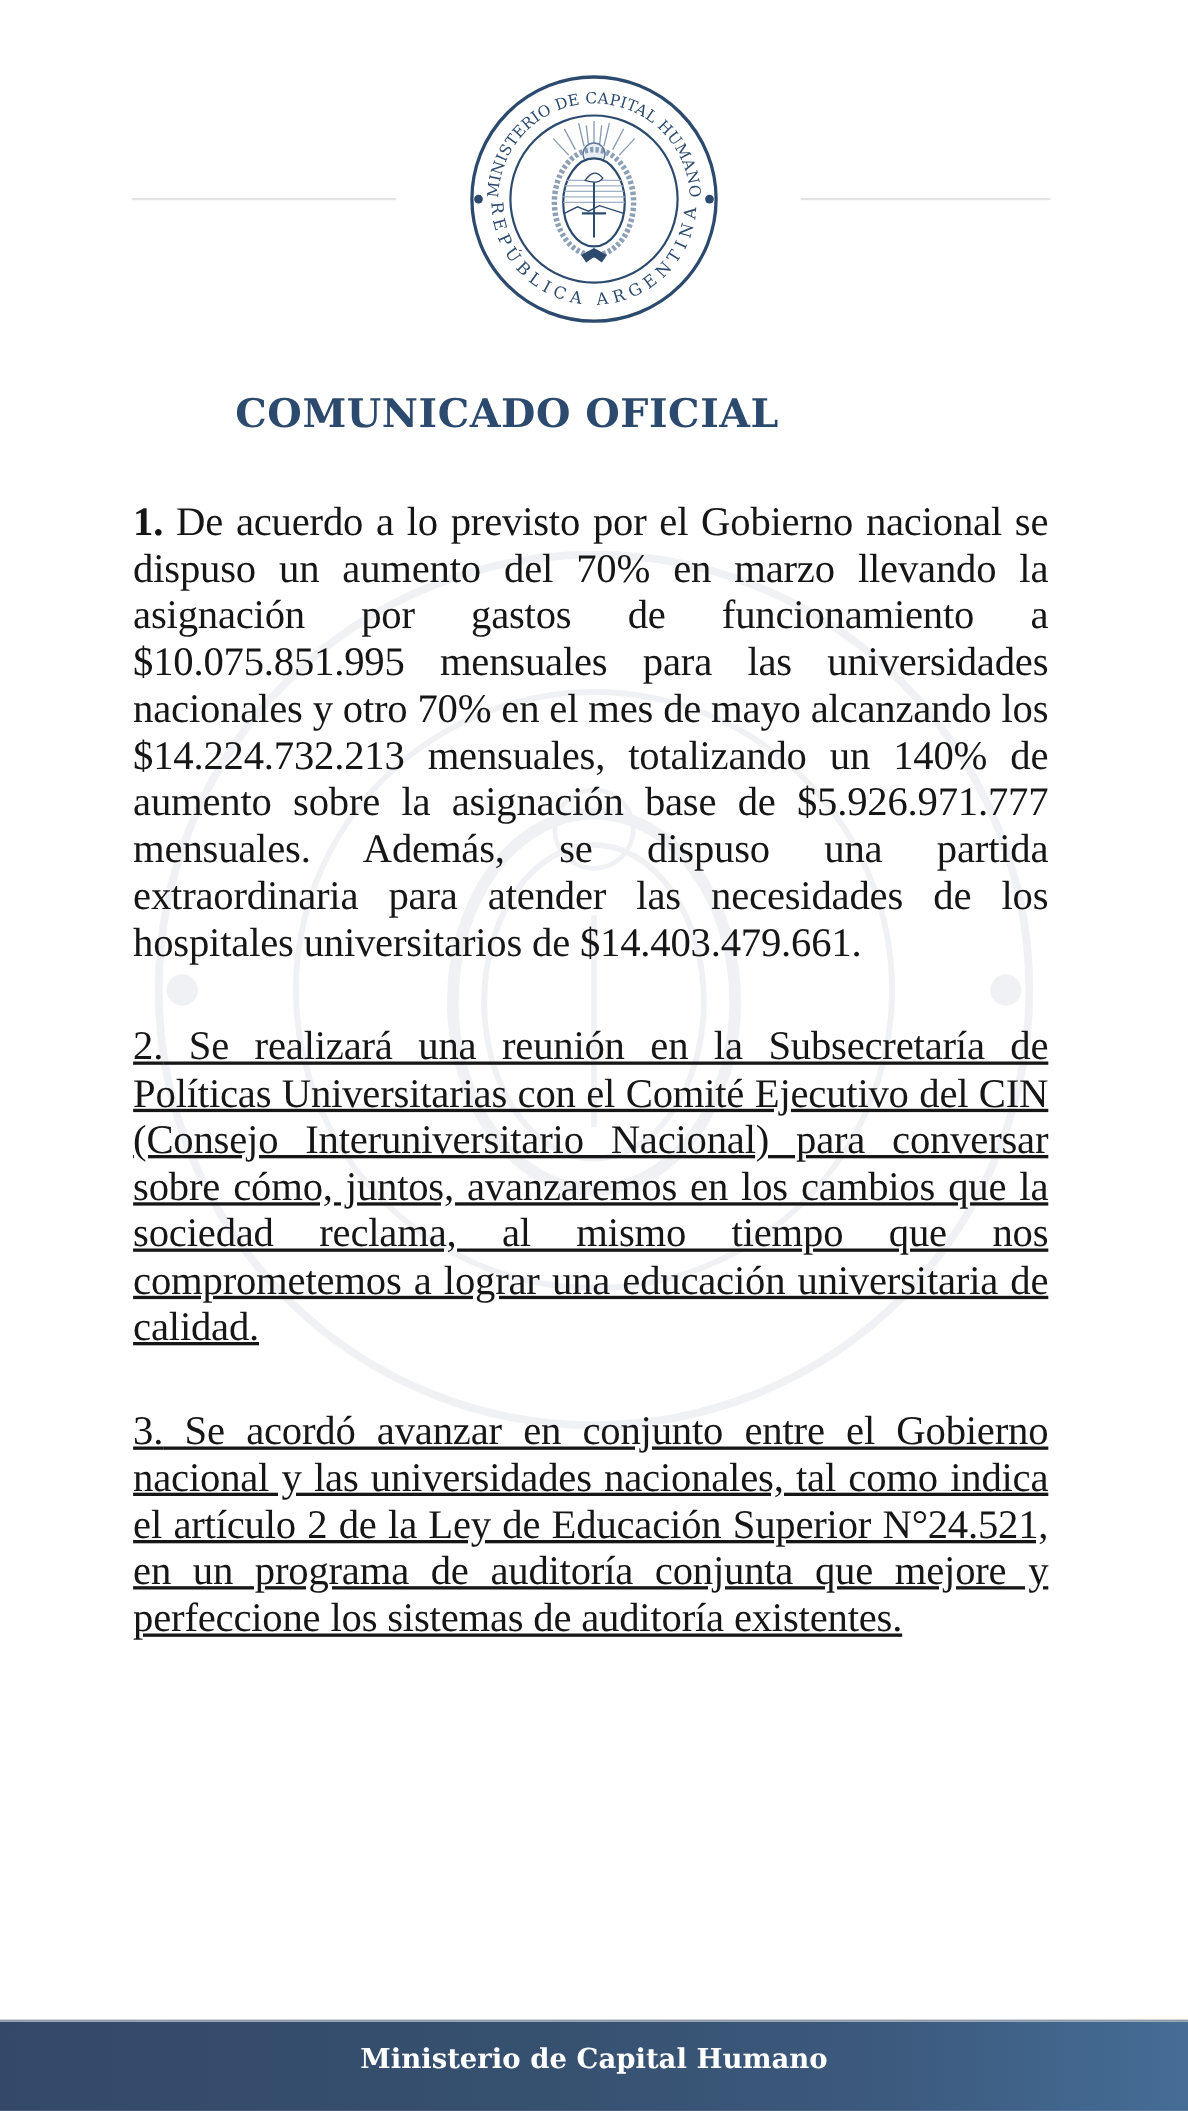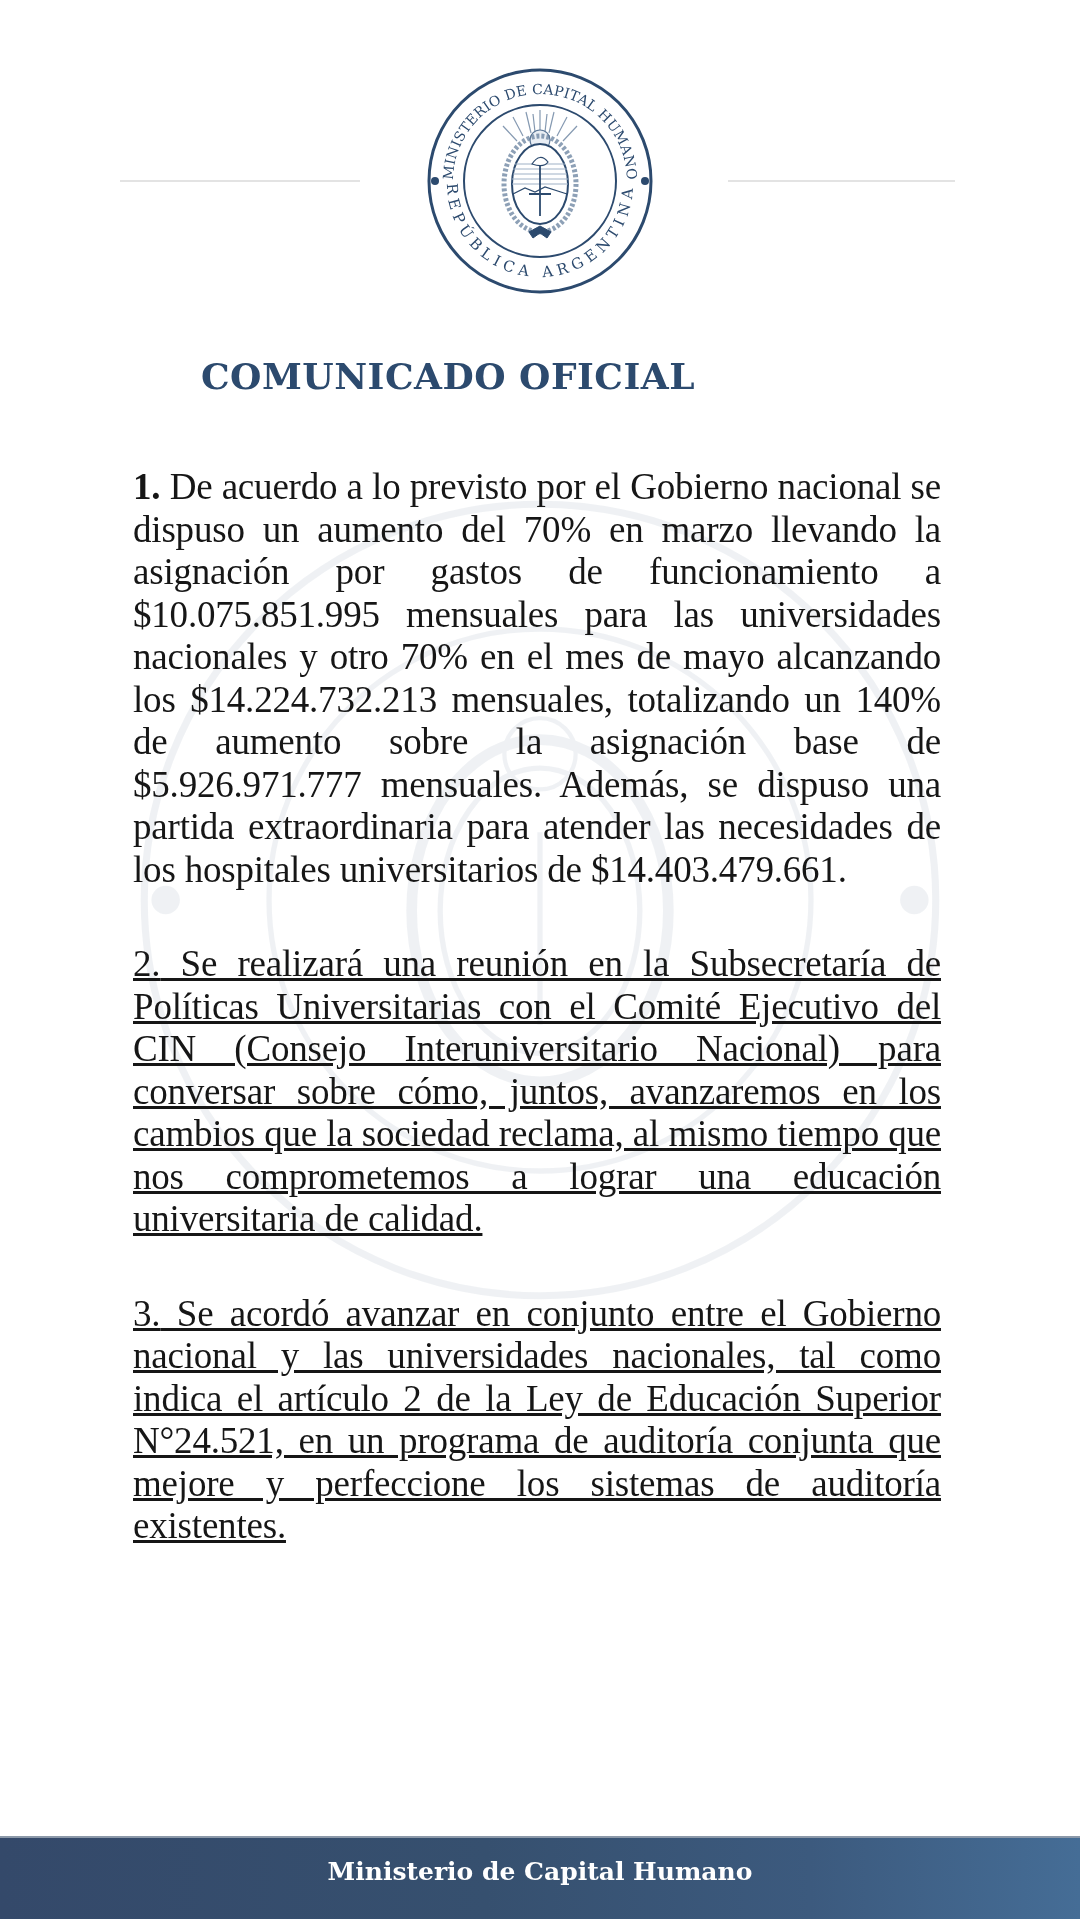--- a/index.html
+++ b/index.html
@@ -37,21 +37,21 @@
       position: absolute;
       left: 425px;
       top: 66px;
       width: 230px;
       height: 230px;
     }
     .seal svg { width: 100%; height: 100%; display: block; }
 
     .page-title {
       position: absolute;
-      left: 0;
+      left: 13px;
       top: 330px;
       width: 896px;
       text-align: center;
       font-family: "DejaVu Serif", "Liberation Serif", serif;
       font-weight: bold;
       font-size: 36px;
       letter-spacing: 0.5px;
       color: #2c4a6e;
       line-height: 44px;
     }
@@ -69,21 +69,21 @@
     .watermark svg { width: 100%; height: 100%; display: block; }
 
     
     .content {
       position: absolute;
       left: 117px;
       top: 450px;
       width: 840px;
     }
     .paragraph {
-      margin: 16px;
+      margin: 4px;
       font-family: "Liberation Serif", "DejaVu Serif", serif;
       font-size: 37px;
       line-height: 42.5px;
       text-align: justify;
       hyphens: manual;
       color: #161616;
       letter-spacing: -0.2px;
       position: relative;
     }
     .paragraph + .paragraph { margin-top: 52px; text-decoration: underline; }

